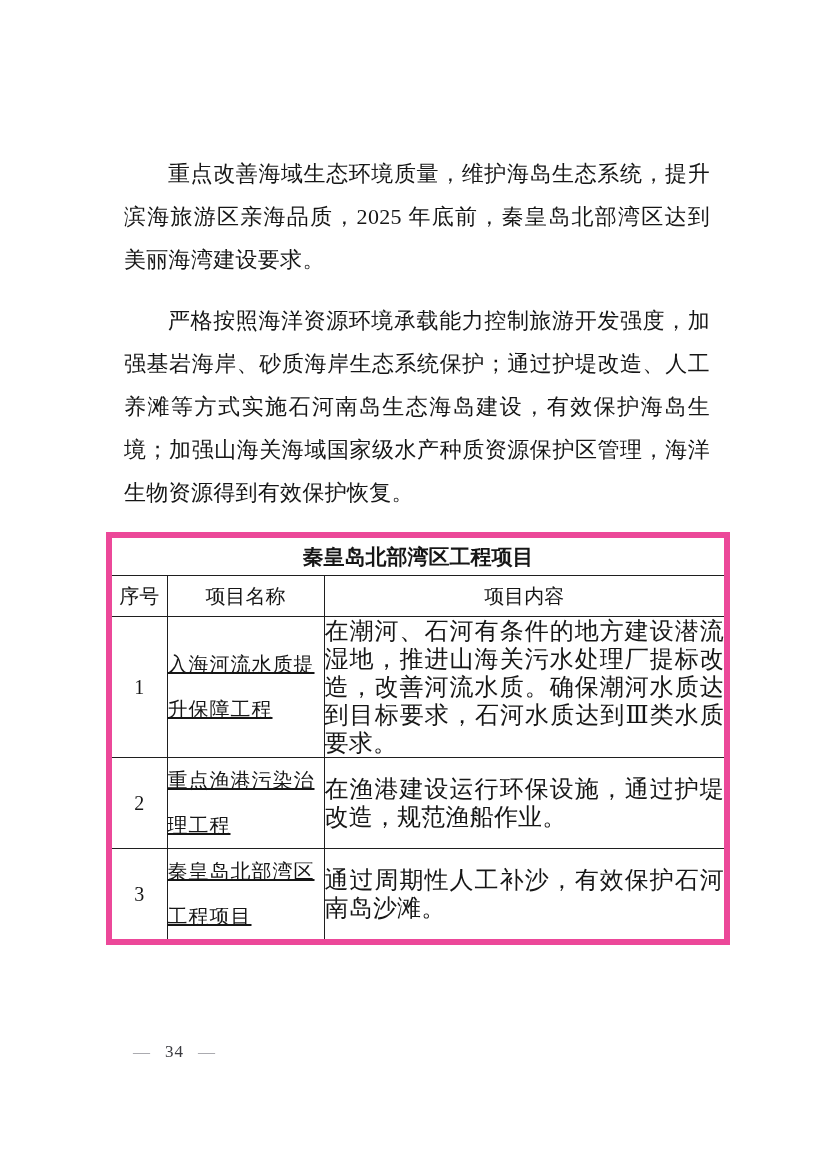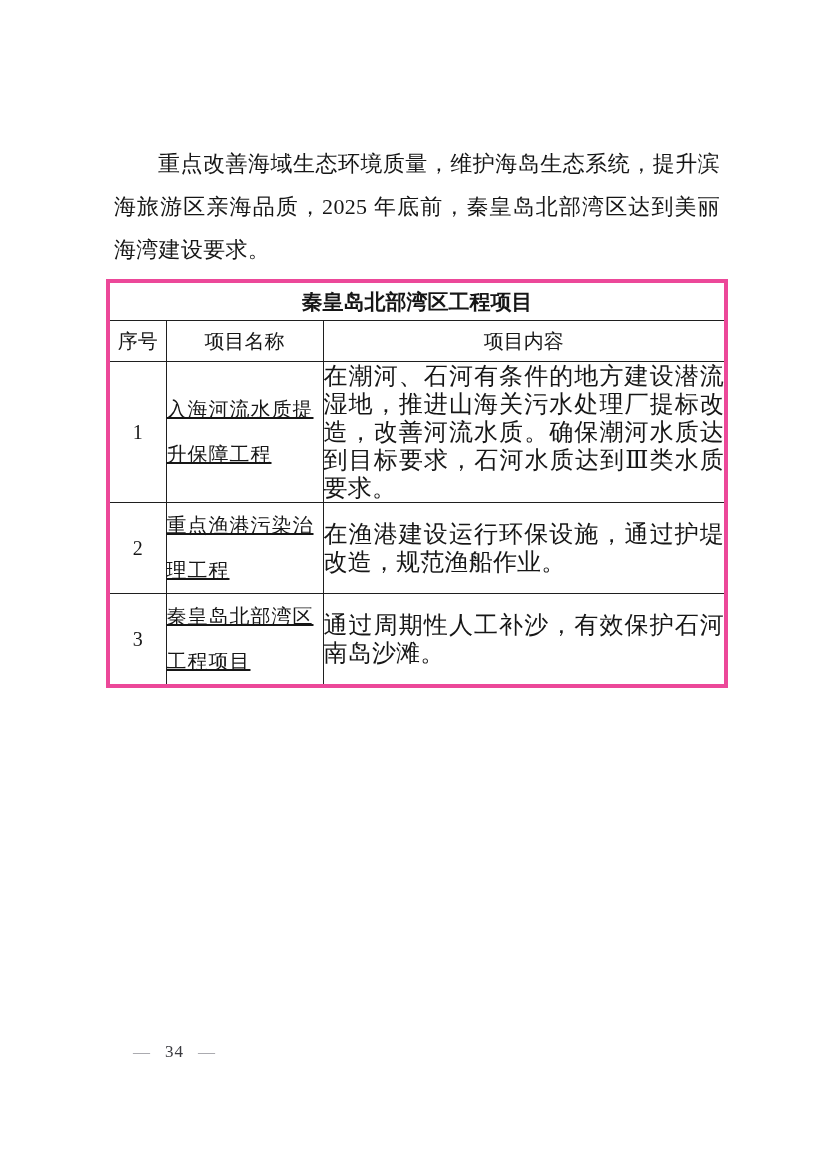--- a/index.html
+++ b/index.html
@@ -17,42 +17,42 @@
     font-family: "Liberation Serif", "DejaVu Serif", serif;
     color: #161616;
   }
   .content {
     position: absolute;
     left: 106px;
     top: 134px;
     width: 622px;
   }
   .content p {
-    margin: 8px;
+    margin: 18px;
     font-size: 22px;
     line-height: 43px;
     letter-spacing: 0.3px;
     text-align: justify;
     text-align-last: left;
     text-indent: 2em;
     font-weight: 500;
   }
   table.projects {
     border-collapse: collapse;
     width: 618px;
     margin-top: 1px;
     table-layout: fixed;
   }
   table.projects td, table.projects th {
     border: 1px solid #1f1f1f;
     padding: 0;
     vertical-align: middle;
   }
   table.projects {
-    border: 4px solid #ec4899;
+    border: 6px solid #ec4899;
   }
   .t-title {
     height: 37px;
     text-align: center;
     font-family: "Liberation Sans", "DejaVu Sans", sans-serif;
     font-weight: bold;
     font-size: 21px;
   }
   th.col-h {
     height: 40px;
@@ -98,20 +98,21 @@
     margin: 0 14px;
   }
 </style>
 </head>
 <body>
 
 <div class="page">
 
   <div class="content">
     <p>重点改善海域生态环境质量，维护海岛生态系统，提升滨海旅游区亲海品质，2025 年底前，秦皇岛北部湾区达到美丽海湾建设要求。</p>
+    <p>严格按照海洋资源环境承载能力控制旅游开发强度，加强基岩海岸、砂质海岸生态系统保护；通过护堤改造、人工养滩等方式实施石河南岛生态海岛建设，有效保护海岛生境；加强山海关海域国家级水产种质资源保护区管理，海洋生物资源得到有效保护恢复。</p>
 
     <table class="projects">
       <colgroup>
         <col style="width: 58px;">
         <col style="width: 157px;">
         <col style="width: 403px;">
       </colgroup>
       <tbody>
         <tr>
           <td class="t-title" colspan="3">秦皇岛北部湾区工程项目</td>

